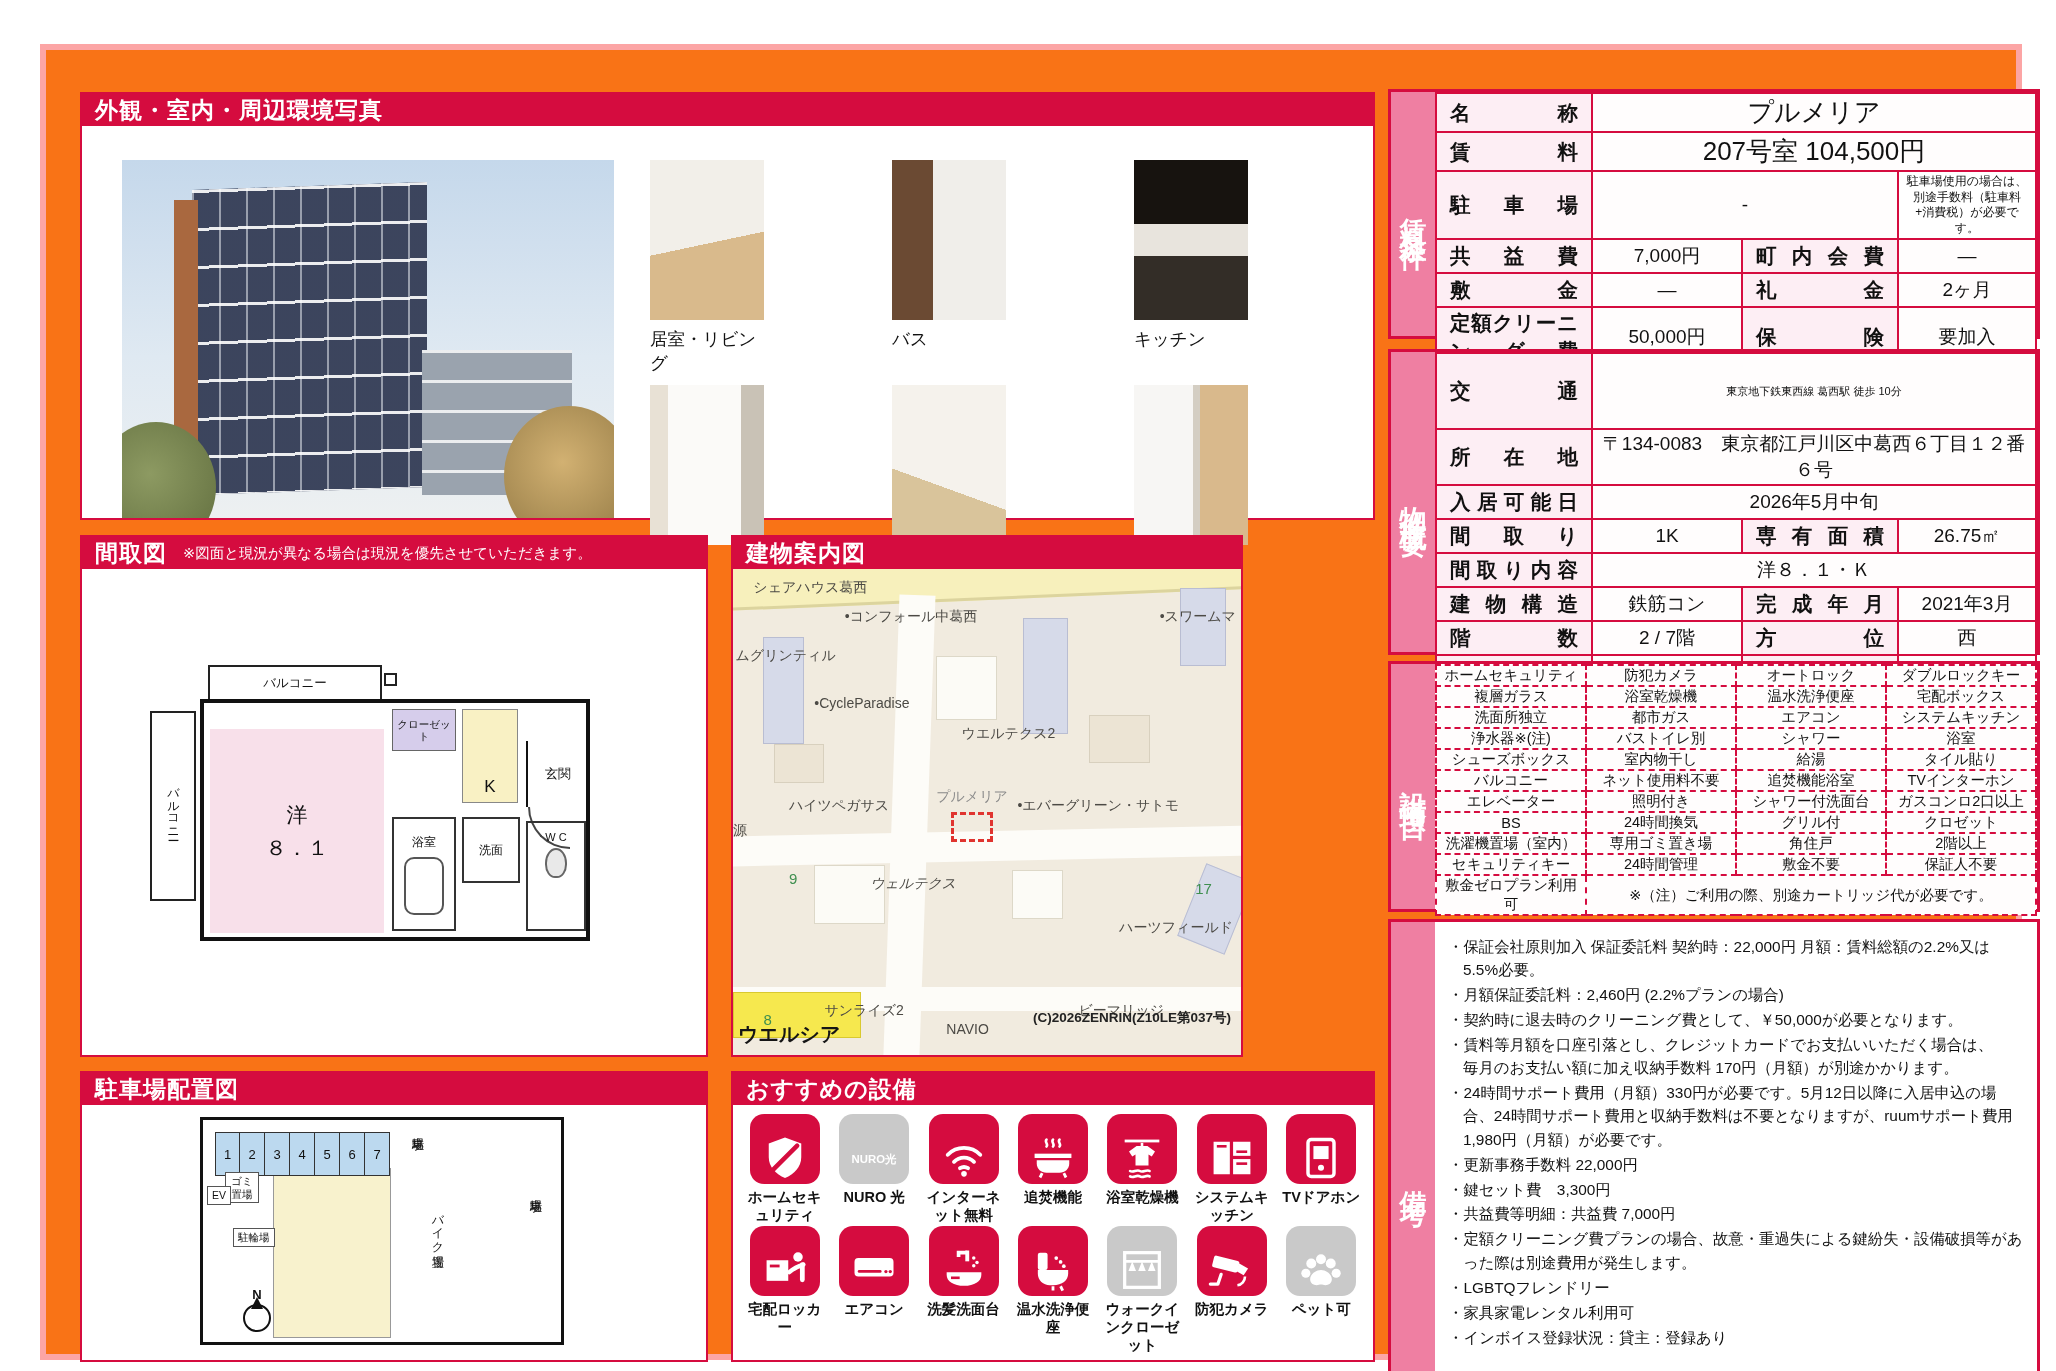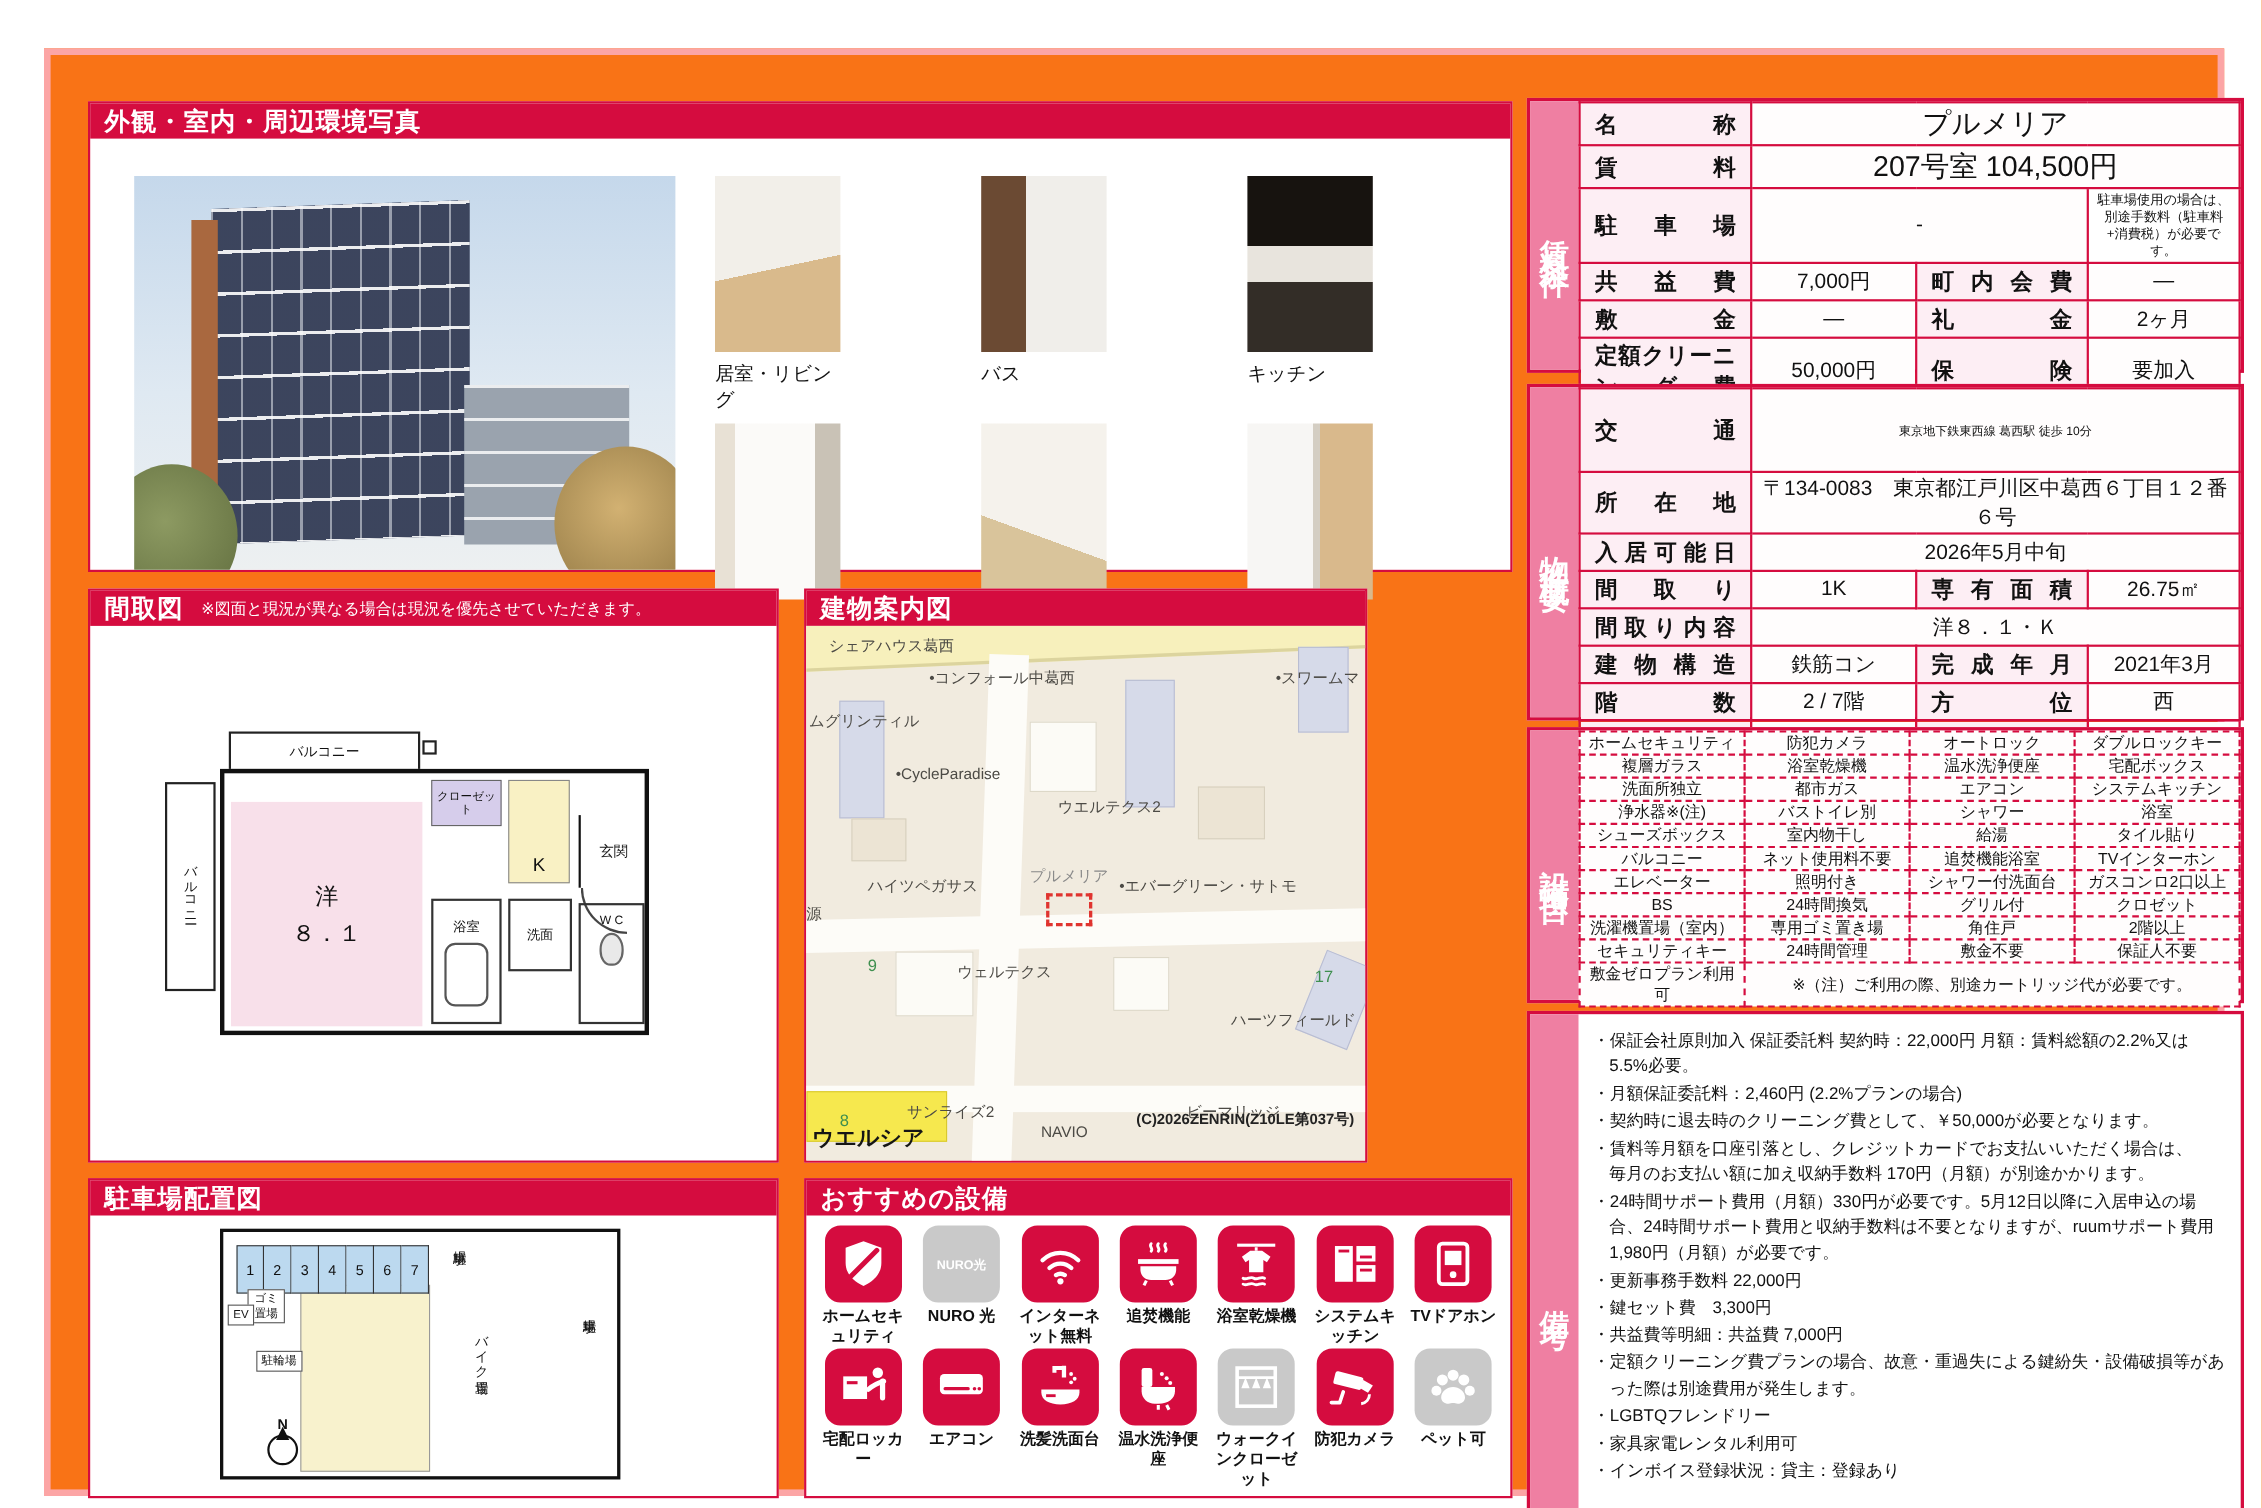--- a/index.html
+++ b/index.html
@@ -104,21 +104,21 @@
 .pklab.bx{border:1px solid #555;background:#fff;padding:2px 4px;font-size:10.5px;line-height:1.2;text-align:center;white-space:normal}
 .compass{position:absolute;left:152px;top:182px;width:46px;text-align:center;font-size:13px;font-weight:700}
 .cring{width:28px;height:28px;border:2.5px solid #111;border-radius:50%;margin:2px auto 0;position:relative}
 .cring::after{content:"";position:absolute;left:50%;top:-9px;transform:translateX(-50%);
   border-left:6px solid transparent;border-right:6px solid transparent;border-bottom:12px solid #111}
 
 
 .reco{left:685px;top:1021px;width:644px;height:291px}
 .reco-grid{padding:9px 10px 4px;display:grid;grid-template-columns:repeat(7,1fr);column-gap:6px;row-gap:2px;justify-items:center}
 .rtile{display:flex;flex-direction:column;align-items:center;width:100%}
-.ricon{width:70px;height:70px;border-radius:14px;display:flex;align-items:center;justify-content:center;flex:none}
+.ricon{width:70px;height:70px;border-radius:14px;display:flex;align-items:flex-end;justify-content:center;flex:none}
 .ricon.red{background:var(--accent);color:var(--accent)}
 .ricon.gray{background:#c9c9c9;color:#c9c9c9}
 .ricon svg{width:52px;height:52px}
 .rlabel{margin-top:5px;font-size:14.5px;font-weight:700;text-align:center;line-height:1.22}
 
 
 .rbox{position:absolute;border:3px solid var(--accent);display:flex;background:#fff}
 .rent{left:1342px;top:39px;width:652px;height:250px}
 .ov{left:1342px;top:299px;width:652px;height:306px}
 .eq{left:1342px;top:611px;width:652px;height:251px}
@@ -259,21 +259,21 @@
           <span class="mlabel" style="left: 22%; top: 8%;">•コンフォール中葛西</span>
           <span class="mlabel" style="left: 0.5%; top: 16%;">ムグリンティル</span>
           <span class="mlabel" style="left: 16%; top: 26%;">•CycleParadise</span>
           <span class="mlabel" style="left: 45%; top: 32%;">ウエルテクス2</span>
           <span class="mlabel" style="left: 84%; top: 8%;">•スワームマ</span>
           <span class="mlabel" style="left: 11%; top: 47%;">ハイツペガサス</span>
           <span class="mlabel dim" style="left: 40%; top: 45%;">プルメリア</span>
           <span class="mlabel" style="left: 56%; top: 47%;">•エバーグリーン・サトモ</span>
           <span class="mlabel" style="left: 0%; top: 52%;">源</span>
           <span class="mlabel green" style="left: 11%; top: 62%;">9</span>
-          <span class="mlabel" style="left: 27%; top: 63%;">ウェルテクス</span>
+          <span class="mlabel" style="left: 27%; top: 63%; font-style: italic;">ウェルテクス</span>
           <span class="mlabel green" style="left: 91%; top: 64%;">17</span>
           <span class="mlabel" style="left: 76%; top: 72%;">ハーツフィールド</span>
           <span class="mlabel green" style="left: 6%; top: 91%;">8</span>
           <span class="mlabel" style="left: 18%; top: 89%;">サンライズ2</span>
           <span class="mlabel" style="left: 42%; top: 93%;">NAVIO</span>
           <span class="mlabel" style="left: 68%; top: 89%;">ビーマリッジ</span>
           <span class="mlabel store" style="left: 1%; top: 93%;">ウエルシア</span>
         </div>
       <span class="mcopy">(C)2026ZENRIN(Z10LE第037号)</span>
     </div>

